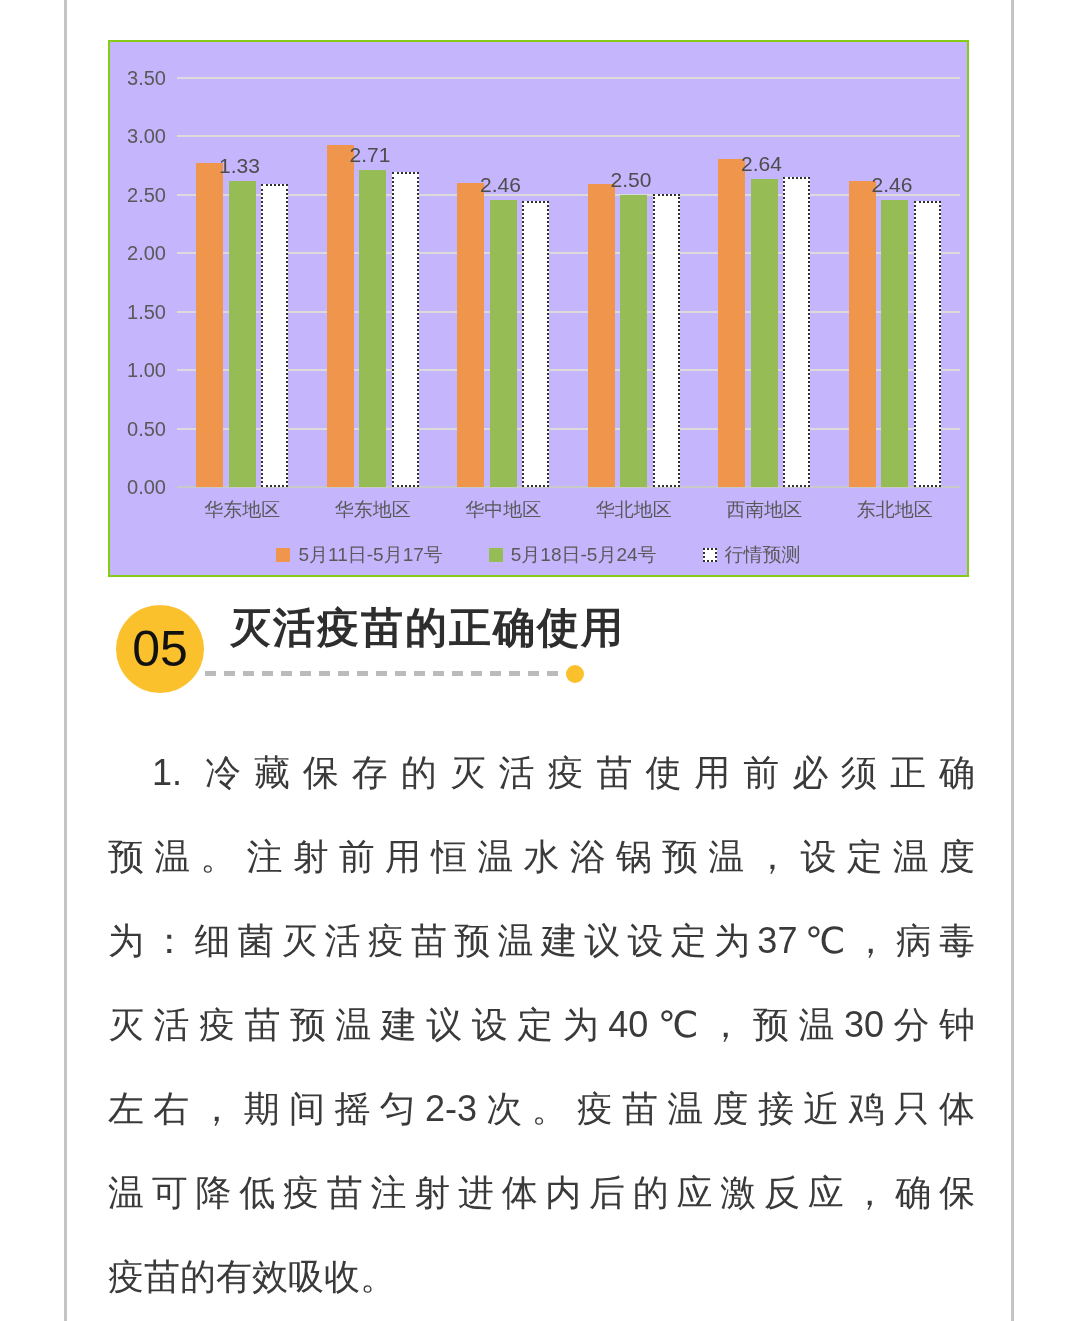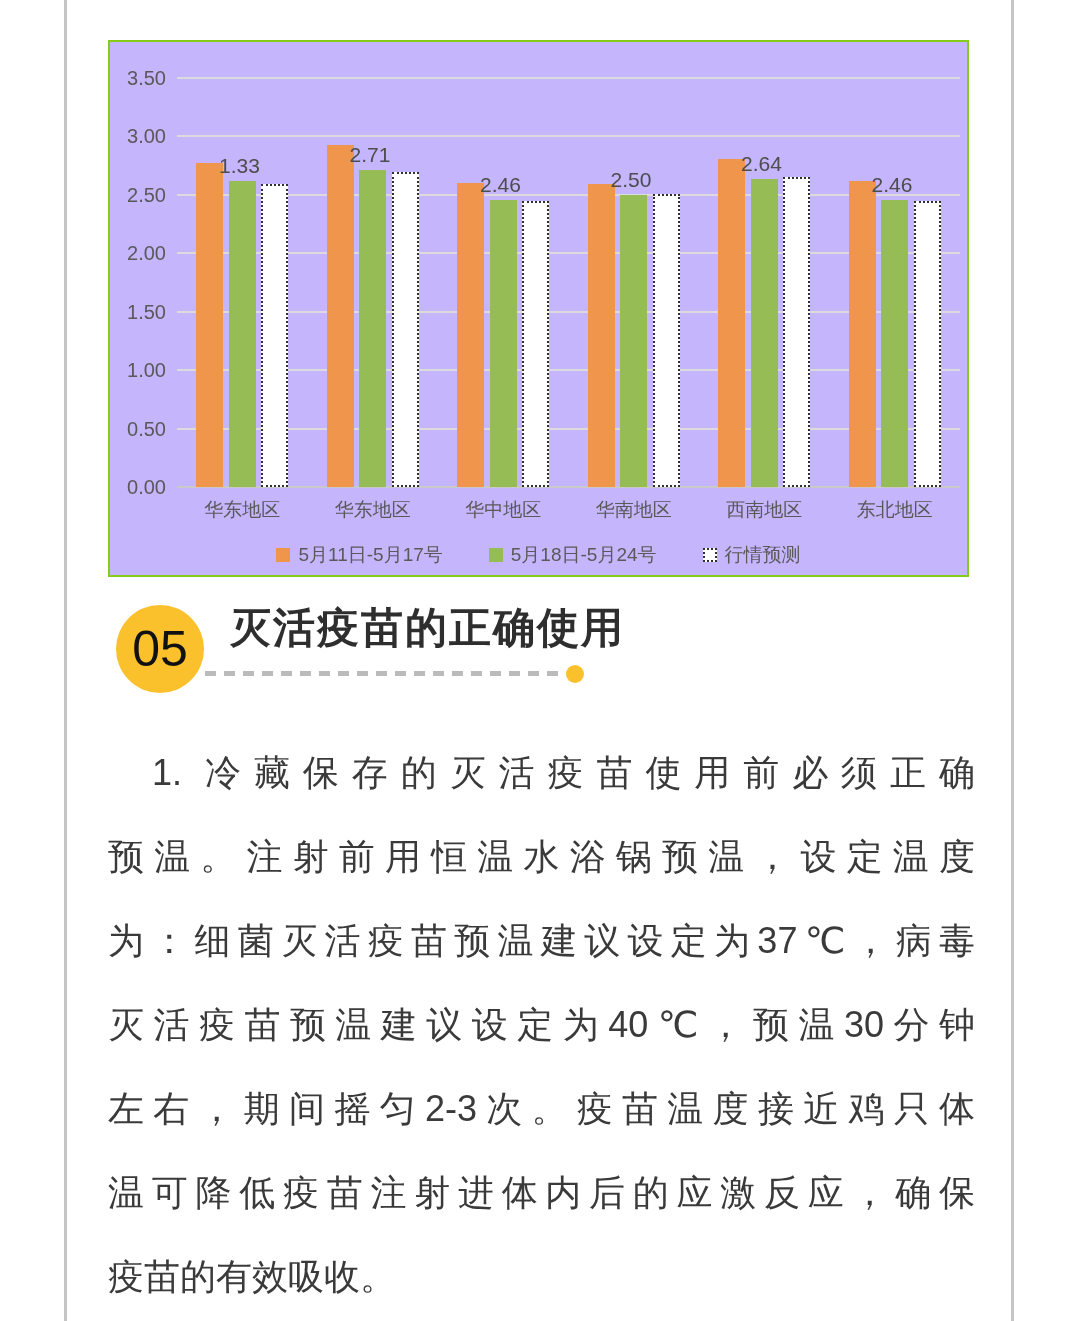--- a/index.html
+++ b/index.html
@@ -131,21 +131,21 @@
               <div class="bar s0" style="height: 302.66px; background: rgb(240, 149, 76);"></div>
             </div>
             <div class="barwrap">
               <div class="bar s1" style="height: 292.143px; background: rgb(149, 188, 85);"></div>
               <div class="bar-label">2.50</div>
             </div>
             <div class="barwrap">
               <div class="bar s2" style="height: 293.311px;"></div>
             </div>
           </div>
-          <div class="cat-label">华南地区</div>
+          <div class="cat-label">华北地区</div>
         </div>
         <div class="group">
           <div class="bars">
             <div class="barwrap">
               <div class="bar s0" style="height: 328.369px; background: rgb(240, 149, 76);"></div>
             </div>
             <div class="barwrap">
               <div class="bar s1" style="height: 308.503px; background: rgb(149, 188, 85);"></div>
               <div class="bar-label">2.64</div>
             </div>

